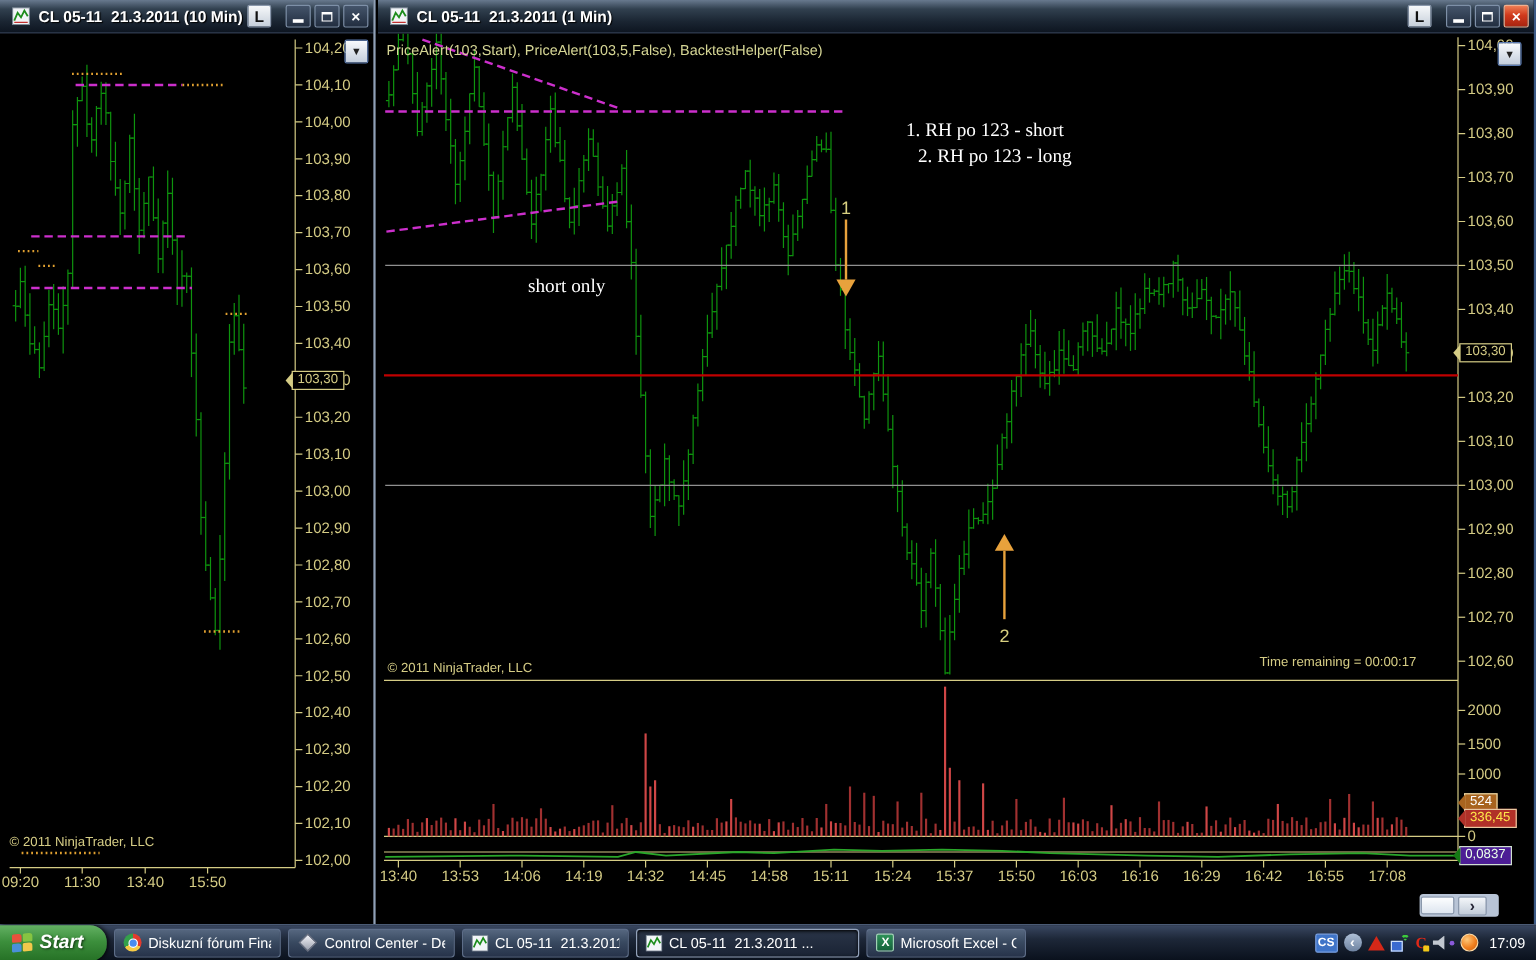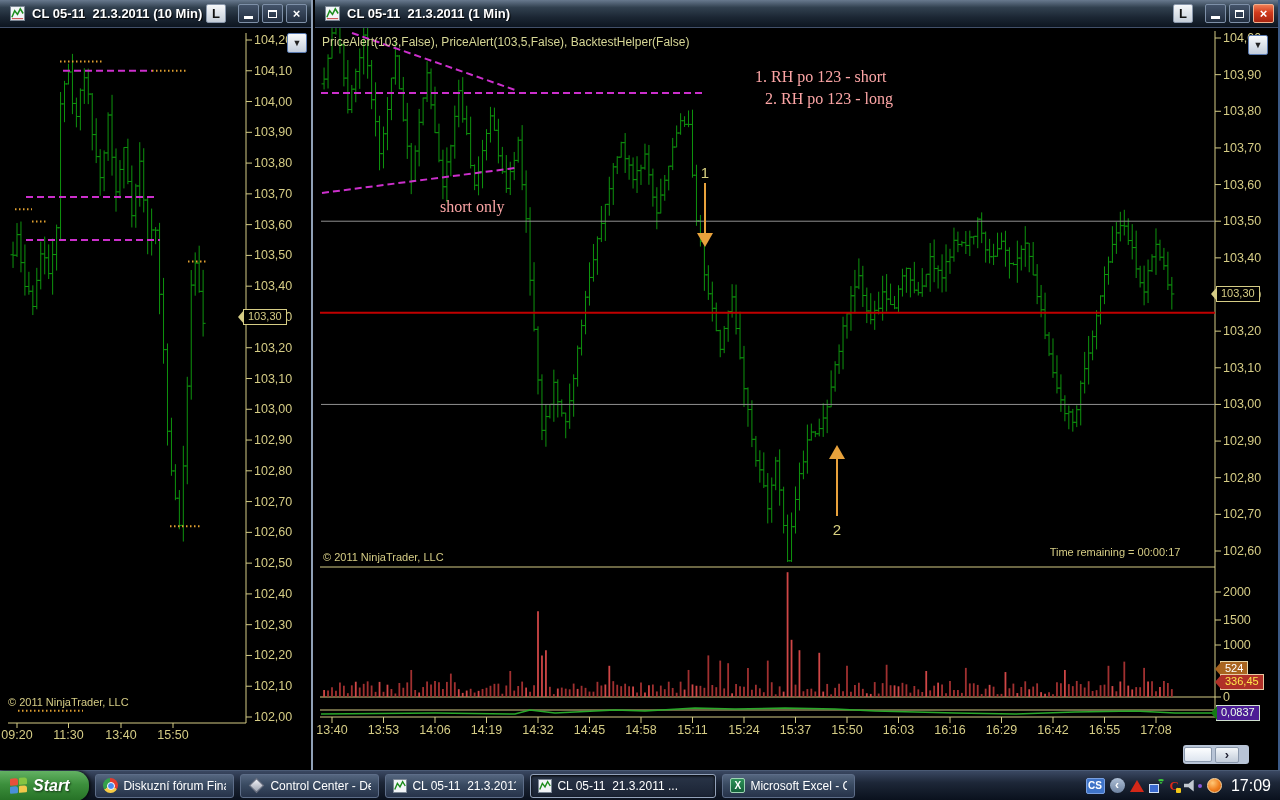--- a/index.html
+++ b/index.html
@@ -21,21 +21,21 @@
   .tb-btn.close-active { background:linear-gradient(#ef7d54,#d03a1c 45%,#a82410); border-color:#f0b090; }
   .glyph-min { width:9px; height:3px; background:#fff; margin-top:8px; }
   .glyph-max { width:9px; height:8px; border:1px solid #fff; border-top:2px solid #fff; }
 
   .chart-area { position:relative; width:100%; height:742px; background:#000; overflow:hidden; }
   svg text { font-family:"Liberation Sans",sans-serif; }
 
   
   .ovl { position:absolute; z-index:5; }
   .ind-label { color:#d6d695; font-size:12px; }
-  .annot { color:#fca5a5; font-family:"Liberation Serif",serif; font-size:16px; white-space:pre; }
+  .annot { color:#ffffff; font-family:"Liberation Serif",serif; font-size:16px; white-space:pre;margin-top:32px; }
   .small-note { color:#d5cc85; font-size:11px; }
   .dd-btn { position:absolute; z-index:6; width:20px; height:20px; display:flex; align-items:center; justify-content:center;
     background:linear-gradient(#f8fafc,#c4cedc); border:1px solid #5a7ab0; border-radius:2px; color:#222; font-size:9px; }
 
   
   .badge { position:absolute; z-index:6; font-size:11px; line-height:13px; padding:0 4px 1px 4px;
     background:#000; border:1px solid #d5cc85; color:#d5cc85; white-space:pre; }
   .badge::before { content:''; position:absolute; left:-6px; top:50%; transform:translateY(-50%);
     border-right:6px solid #d5cc85; border-top:7px solid transparent; border-bottom:7px solid transparent; }
   .badge.b524   { background:#a8641f; border-color:#e8d8a8; color:#fff; }
@@ -86,21 +86,21 @@
   .net-ico { position:relative; width:16px; height:14px; }
   .net-ico i { position:absolute; }
   .net-scr { left:0; bottom:0; width:10px; height:9px; background:#3a6ad0; border:1px solid #cfe0f8; }
   .net-w1 { right:0; top:0; width:8px; height:8px; border:2px solid #3ccc3c; border-color:#3ccc3c transparent transparent transparent; border-radius:50%; }
   .net-w2 { right:2px; top:3px; width:4px; height:4px; border:2px solid #3ccc3c; border-color:#3ccc3c transparent transparent transparent; border-radius:50%; }
   .redc-ico { position:relative; color:#e02818; font-size:13px; font-weight:bold; font-family:"Liberation Serif",serif; }
   .redc-ico::after { content:''; position:absolute; right:-2px; bottom:1px; width:5px; height:5px; background:#f2c818; border-radius:1px; }
   .spk-ico { width:13px; height:12px; background:#c2c8d0; clip-path:polygon(0 35%, 35% 35%, 75% 0, 75% 100%, 35% 65%, 0 65%); }
   .spk-dot { width:4px; height:4px; margin-left:-4px; background:#8a5adA; border-radius:50%; }
   .orange-ico { width:15px; height:15px; border-radius:50%; background:radial-gradient(circle at 35% 30%, #ffc878, #f08020 55%, #c85a08); border:1px solid #ffd8a0; }
-  .clock { color:#fff; font-size:16px; margin-left:4px; }
+  .clock { color:#fff; font-size:12px; margin-left:4px; }
 </style>
 </head>
 <body>
 
 <div id="desktop">
 
   <div class="window" id="win-left">
     <div class="titlebar">
       <svg width="15" height="15" viewBox="0 0 16 16">
           <rect x="0.5" y="0.5" width="15" height="15" fill="#f2f5f8" stroke="#7a8694"></rect>
@@ -1302,21 +1302,21 @@
           <line x1="37" x2="203" y1="5" y2="63" stroke="#cc2fcc" stroke-width="2" stroke-dasharray="7,4"></line>
           <line x1="7" x2="200" y1="165" y2="140" stroke="#cc2fcc" stroke-width="2" stroke-dasharray="7,4"></line>
           <line x1="390" y1="155" x2="390" y2="205" stroke="#e8a23c" stroke-width="2"></line>
           <polygon points="382,205 398,205 390,219" fill="#e8a23c"></polygon>
           <text x="390" y="150" fill="#d8d080" font-size="15" text-anchor="middle" font-family="&quot;Liberation Serif&quot;, serif">1</text>
           <line x1="522" y1="431" x2="522" y2="488" stroke="#e8a23c" stroke-width="2"></line>
           <polygon points="514,431 530,431 522,417" fill="#e8a23c"></polygon>
           <text x="522" y="507" fill="#d8d080" font-size="15" text-anchor="middle" font-family="&quot;Liberation Serif&quot;, serif">2</text>
           <polyline points="6,686 120,685 200,686 215,682 240,685 300,682 330,683 380,680 420,681 470,680 520,681 560,683 640,685 700,686 760,684 820,683 860,685 897,685" fill="none" stroke="#2aa82a" stroke-width="1.5"></polyline>
         </svg>
-      <div class="ovl ind-label" style="left:7px; top:7px;">PriceAlert(103,False), PriceAlert(103,5,False), BacktestHelper(False)</div>
+      <div class="ovl ind-label" style="left:7px; top:7px;">PriceAlert(103,Start), PriceAlert(103,5,False), BacktestHelper(False)</div>
       <div class="ovl annot" style="left:440px; top:40px;">1. RH po 123 - short</div>
       <div class="ovl annot" style="left:450px; top:62px;">2. RH po 123 - long</div>
       <div class="ovl annot" style="left:125px; top:170px;text-align:right;">short only</div>
       <div class="ovl small-note" style="left:8px; top:523px;">© 2011 NinjaTrader, LLC</div>
       <div class="ovl small-note" style="left:700px; top:518px; width:200px; text-align:center;">Time remaining = 00:00:17</div>
       <div class="dd-btn" style="left:933px; top:7px;">▼</div>
       <div class="badge" style="left:901px; top:258px;">103,30</div>
       <div class="badge b524" style="left:905px; top:633px;">524</div>
       <div class="badge b33645" style="left:905px; top:646px;">336,45</div>
       <div class="badge bgrn" style="left:901px; top:677px;">0,0837</div>

